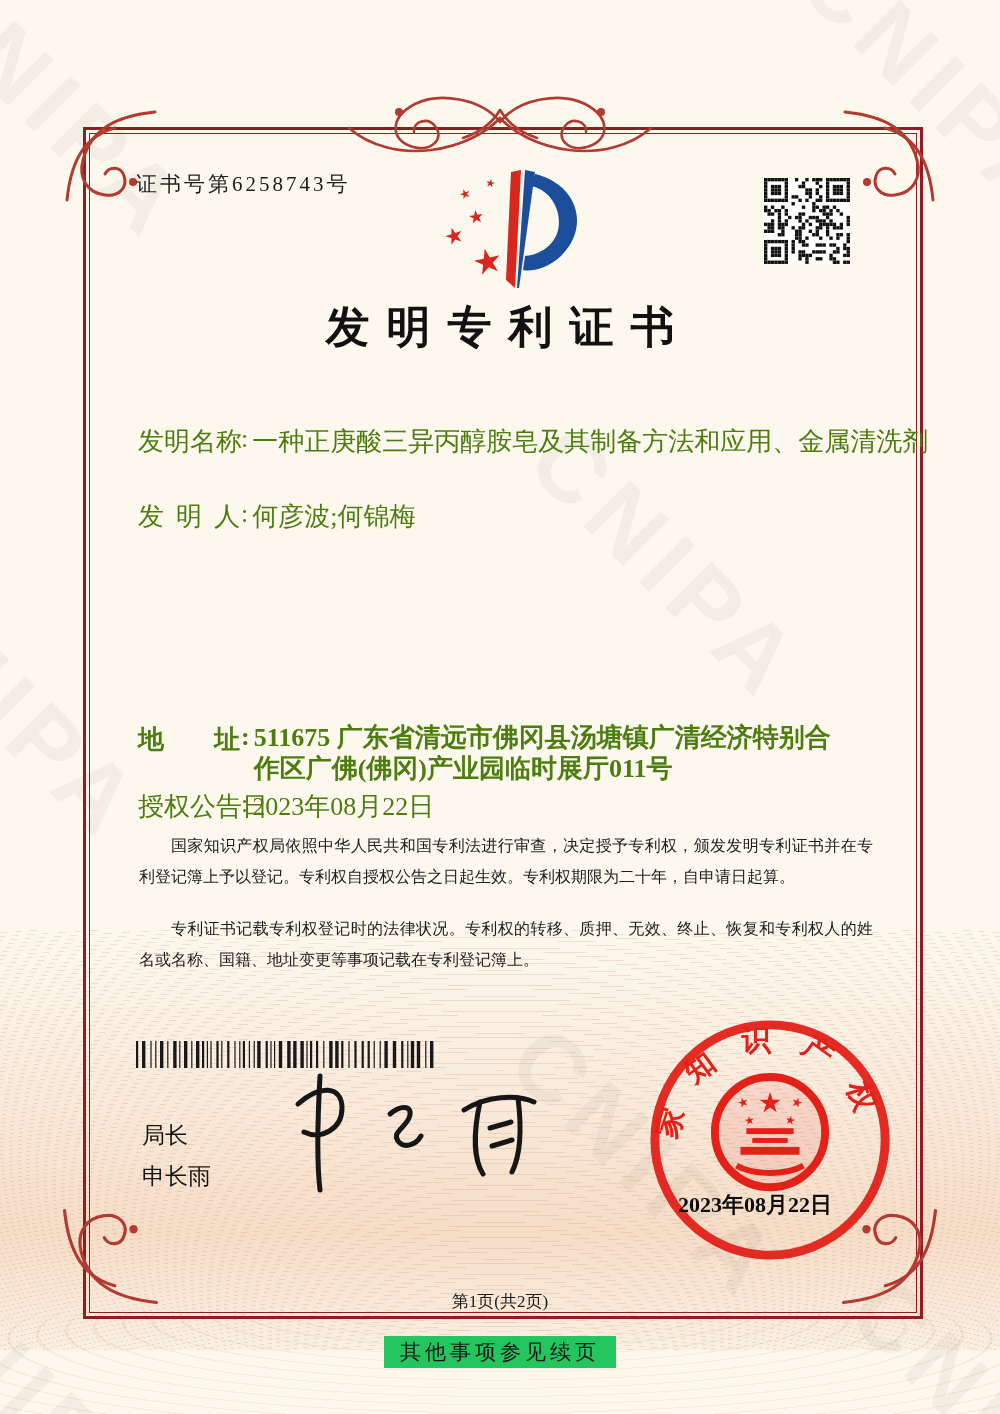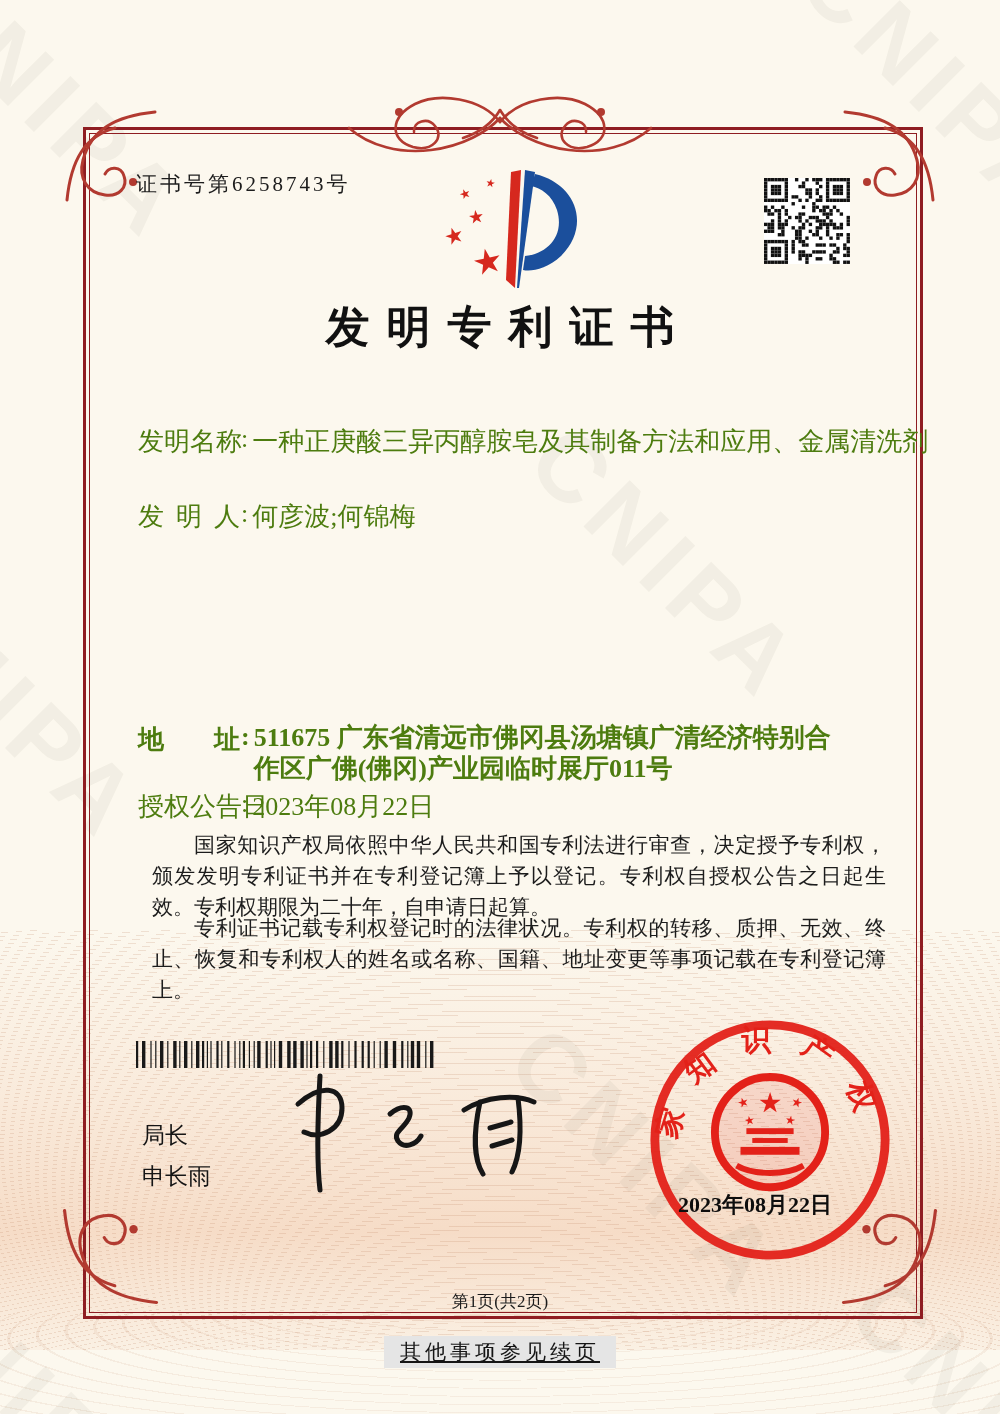--- a/index.html
+++ b/index.html
@@ -56,21 +56,21 @@
   .flabel{
     display:inline-block; width:102px; text-align:justify; text-align-last:justify;
     vertical-align:top;
   }
   .fcolon{ display:inline-block; margin:0 4px 0 1px; }
   .fvalue{ display:inline-block; vertical-align:top; }
   .addr .fvalue{ white-space:normal; width:582px; line-height:31px; }
   .frow.pubnum{ left:488px; }
   .frow.pubnum .flabel{ width:118px; }
   .para{
-    position:absolute; left:152px; width:734px; font-size:21px;
+    position:absolute; left:139px; width:734px; font-size:16px;
     line-height:31px; text-indent:2em; color:#1c1c1c; text-align:justify;
   }
   .barcode{ position:absolute; left:136px; top:1041px; }
   .sig-title{ position:absolute; left:142px; top:1120px; font-size:23px;
     font-family:"Liberation Sans", sans-serif; color:#151515; }
   .sig-name{ position:absolute; left:142px; top:1161px; font-size:23px;
     font-family:"Liberation Sans", sans-serif; color:#151515; }
   .signature{ position:absolute; left:268px; top:1062px; }
   .seal{ position:absolute; left:646px; top:1016px; width:248px; height:248px; }
   .seal-date{
@@ -78,21 +78,21 @@
     font-weight:bold; color:#0d0d0d; letter-spacing:0px; white-space:nowrap;
   }
   .page-info{
     position:absolute; left:0; top:1290px; width:1000px; text-align:center;
     font-size:17px; color:#1c1c1c;
   }
   .cont-note{
     position:absolute; left:0; top:1338px; width:1000px; text-align:center;
     font-size:21px; color:#151515; letter-spacing:4px;
   }
-  .cont-note span{ background:#e5e5e5; padding:4px 16px;text-decoration:underline; }
+  .cont-note span{ background:#22c55e; padding:4px 16px; }
 </style>
 </head>
 <body>
 
 <div class="page">
 
   <div class="waves"></div>
   <div class="waves2"></div>
 
   <div class="wm" style="left:-30px;top:-55px;">CNIPA</div>

